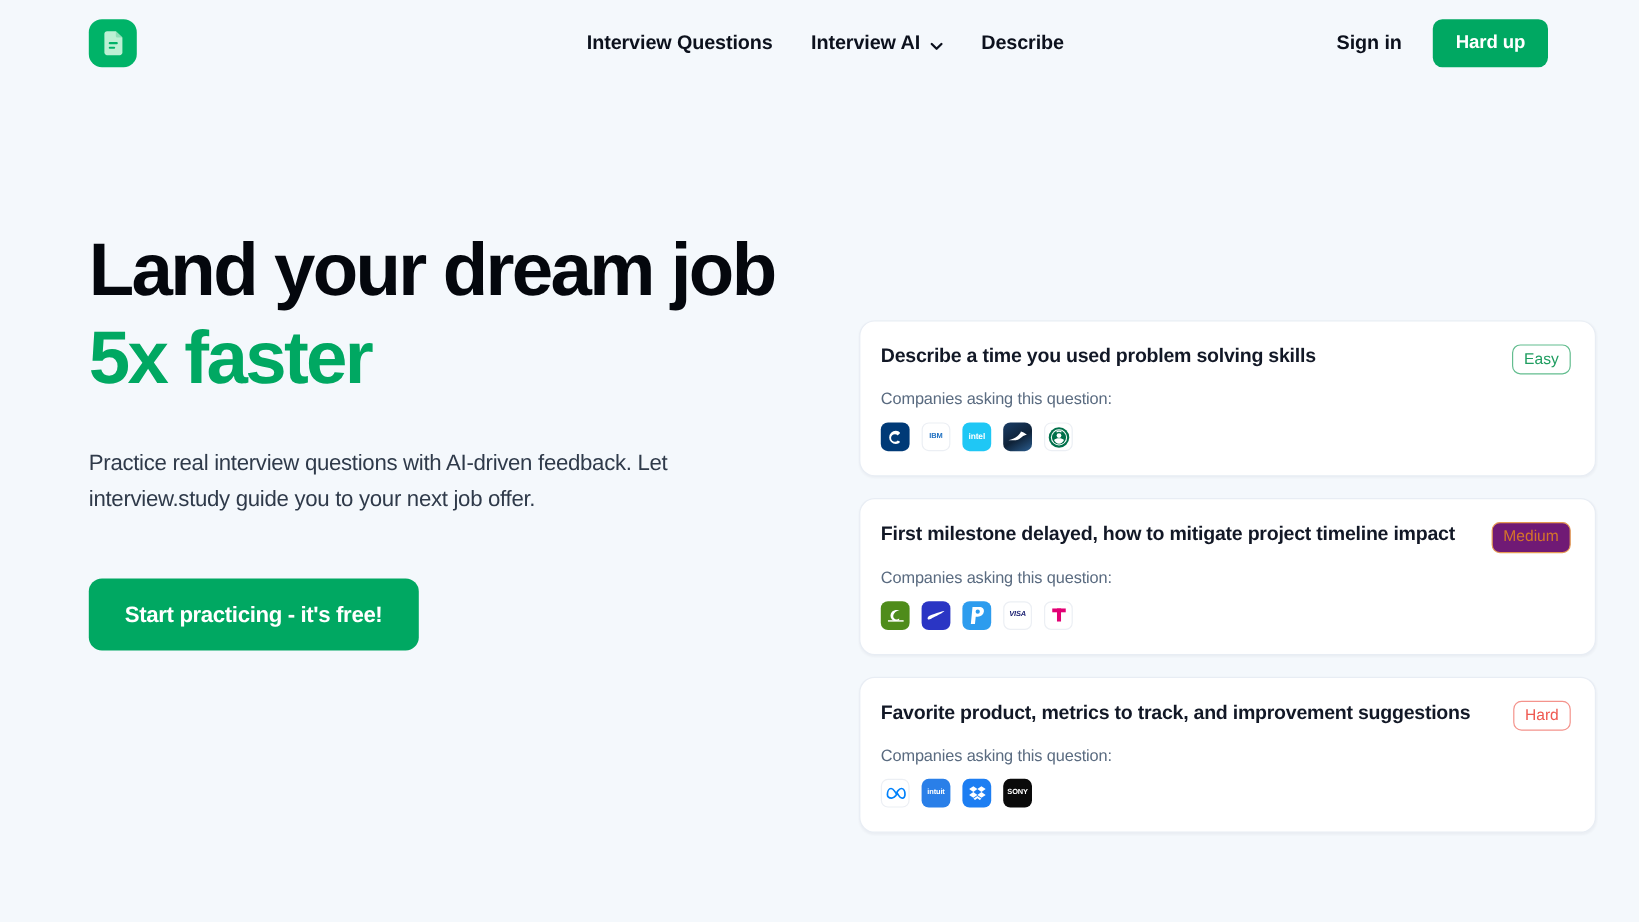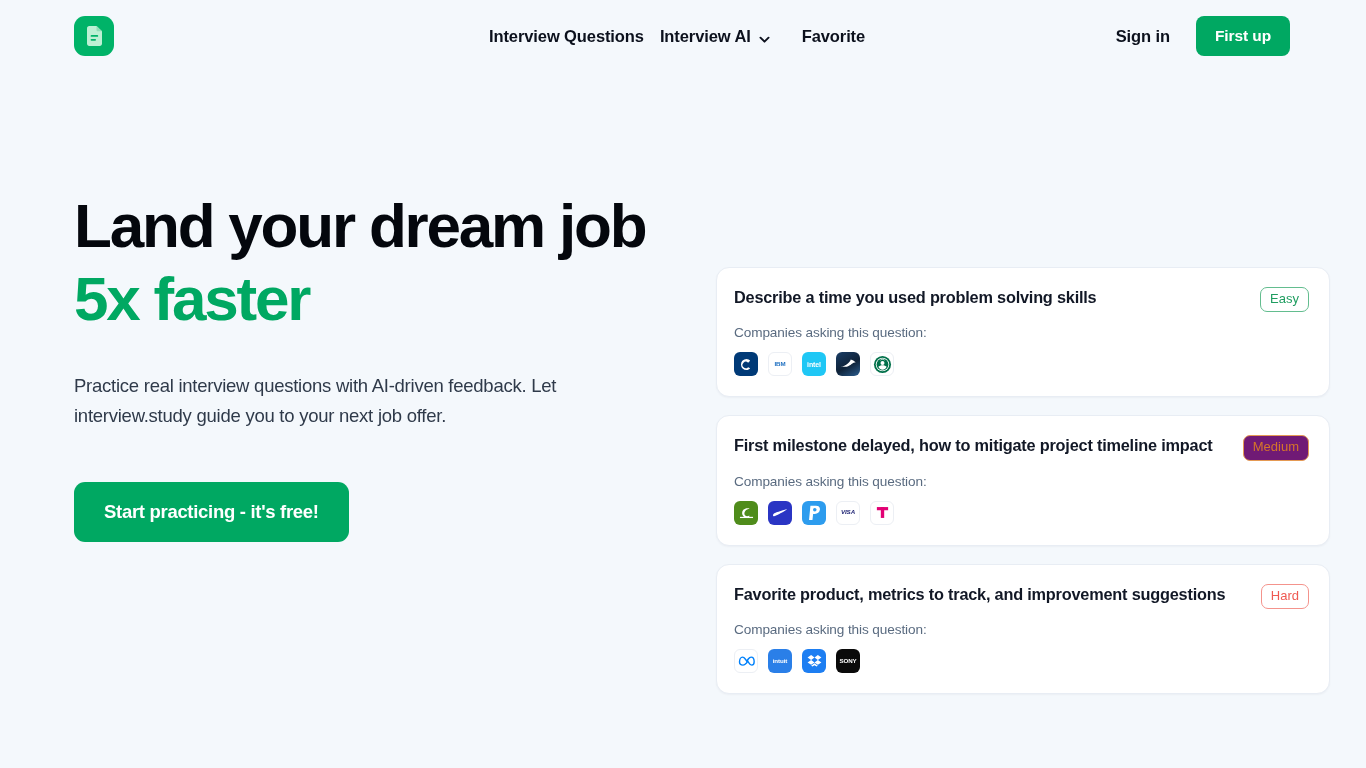--- a/index.html
+++ b/index.html
@@ -53,21 +53,21 @@
     font-weight: 600;
     color: #0c111d;
     letter-spacing: -0.1px;
     white-space: nowrap;
     cursor: pointer;
     display: flex;
     align-items: center;
     gap: 8px;
     padding: 6px 0;
   }
-  .nav-gap-1 { margin-right: 16px; align-items: center; }
+  .nav-gap-1 { margin-right: 32px; align-items: center; }
   .nav-gap-2 { margin-right: 32px; }
 
   .chev {
     display: inline-block;
     width: 11px;
     height: 11px;
     position: relative;
     top: -1px;
   }
 
@@ -258,27 +258,27 @@
     </div>
     <div class="nav-link nav-gap-2">
       <span>Interview AI</span>
       <span class="chev">
         <svg width="11" height="11" viewBox="0 0 12 12">
             <path d="M1.6 4L6 8.3 10.4 4" stroke="#0c111d" stroke-width="2.1" fill="none" stroke-linecap="round" stroke-linejoin="round"></path>
           </svg>
       </span>
     </div>
     <div class="nav-link">
-      <span>Favorite</span>
+      <span>Describe</span>
     </div>
   </nav>
 
   <div class="nav-right">
     <button class="signin">Sign in</button>
-    <button class="signup">First up</button>
+    <button class="signup">Hard up</button>
   </div>
 </div>
 
 <div class="main">
 
   <section class="hero">
     <h1><span>Land your dream job </span><span class="accent">5x faster</span></h1>
     <p>Practice real interview questions with AI-driven feedback. Let interview.study guide you to your next job offer.</p>
     <button class="cta">Start practicing - it's free!</button>
   </section>

